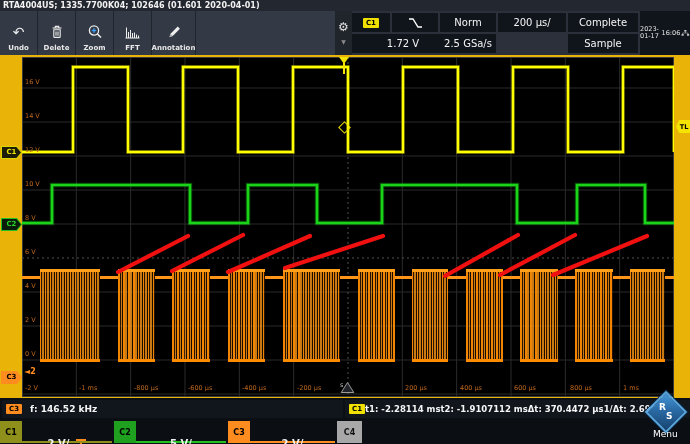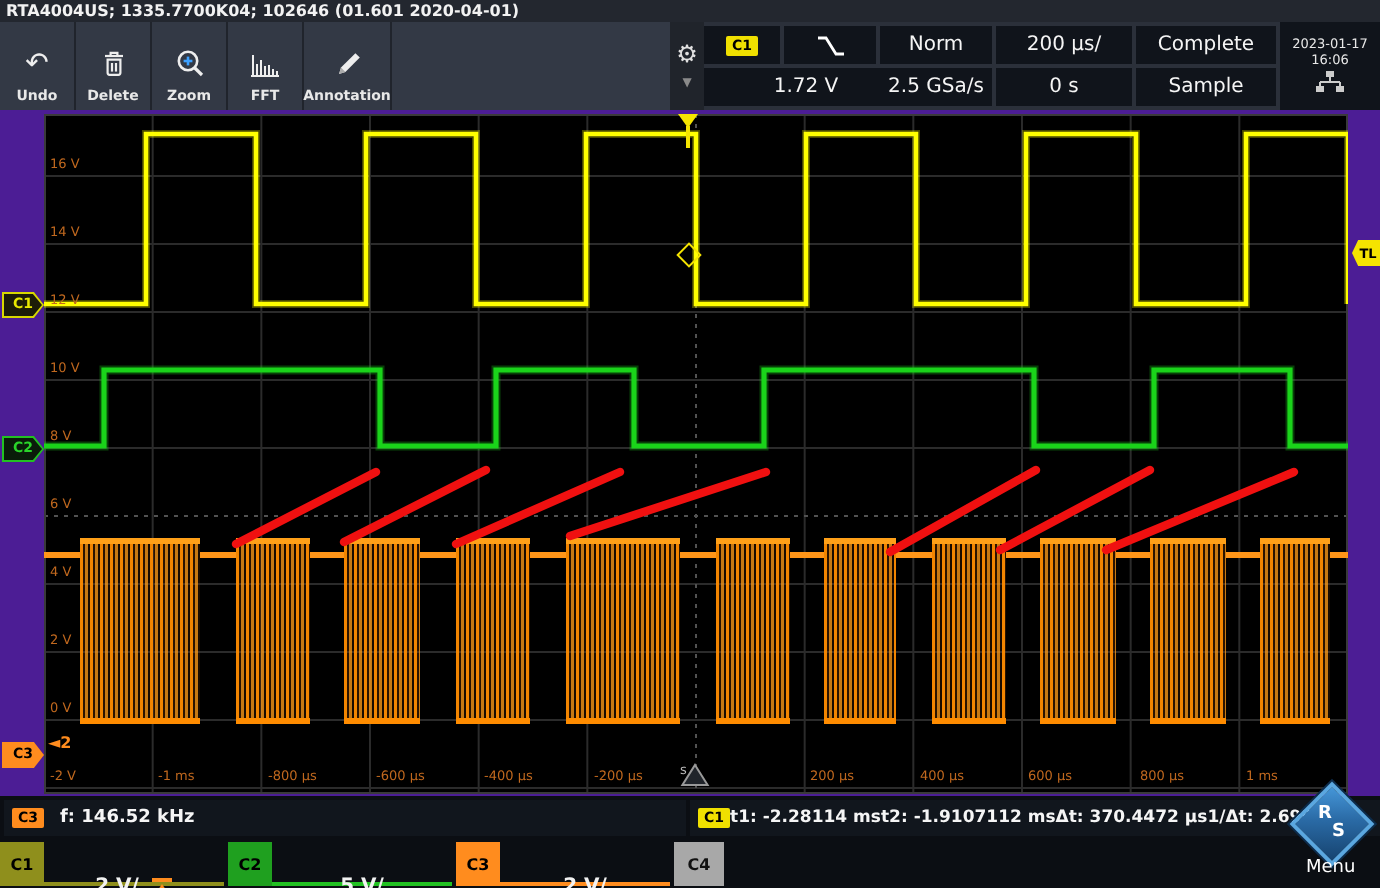--- a/index.html
+++ b/index.html
@@ -22,24 +22,24 @@
            display:flex;flex-direction:column;align-items:center;justify-content:center;}
   #gearcol .gear{font-size:12px;color:#e0e0e0;line-height:12px;}
   #gearcol .gdn{font-size:6px;color:#8a8a8a;margin-top:6px;line-height:6px;}
   .icell{position:absolute;background:#10141b;display:flex;align-items:center;justify-content:center;
          font-size:10px;color:#f5f5f5;box-sizing:border-box;}
   .r1{top:2px;height:19px;} .r2{top:23px;height:19px;}
   .chip{display:inline-block;font-size:7px;font-weight:bold;color:#000;padding:1px 3px;line-height:8px;border-radius:1px;}
   .chip-yellow{background:#f0e000;}
   .chip-orange{background:#ff8c1e;}
   #datecell{position:absolute;left:640px;top:0;width:50px;height:44px;background:#10141b;
-            display:flex;flex-direction:column;align-items:center;justify-content:center;gap:1px;}
+            display:flex;flex-direction:row;align-items:center;justify-content:center;gap:1px;}
   #datecell .dt{font-size:6.5px;color:#e8e8e8;line-height:7px;}
   
-  #screen{position:absolute;left:0;top:55px;width:690px;height:343px;background:#4c1d95;}
+  #screen{position:absolute;left:0;top:55px;width:690px;height:343px;background:#eab308;}
   #plot{position:absolute;left:22px;top:2px;width:652px;height:340px;background:#000;}
   #plot svg{position:absolute;left:0;top:0;}
   .burst{position:absolute;z-index:2;
      background:repeating-linear-gradient(90deg,
         rgba(255,140,0,0.95) 0px, rgba(255,140,0,0.95) 1.5px,
         rgba(140,65,0,0.30) 1.5px, rgba(140,65,0,0.30) 2.5px,
         rgba(255,155,25,0.78) 2.5px, rgba(255,155,25,0.78) 4px,
         rgba(110,50,0,0.22) 4px, rgba(110,50,0,0.22) 5px);}
   .burst-top{position:absolute;height:2.5px;background:#ffa018;z-index:2;}
   .burst-bot{position:absolute;height:3px;background:#ff8c00;z-index:2;}
@@ -183,23 +183,20 @@
       <span>200 µs/</span>
     </div>
     <div class="icell r1" style="left:568px;width:70px;">
       <span>Complete</span>
     </div>
     <div class="icell r2" style="left:352px;width:102px;">
       <span>1.72 V</span>
     </div>
     <div class="icell r2" style="left:440px;width:56px;">
       <span>2.5 GSa/s</span>
-    </div>
-    <div class="icell r2" style="left:498px;width:68px;">
-      <span>0 s</span>
     </div>
     <div class="icell r2" style="left:568px;width:70px;">
       <span>Sample</span>
     </div>
     <div id="datecell">
       <span class="dt">2023-01-17</span>
       <span class="dt">16:06</span>
       <svg width="16" height="12" viewBox="0 0 16 12">
         <rect x="6" y="0.5" width="4" height="3" fill="#ccc"></rect>
         <rect x="1" y="8" width="4" height="3" fill="#ccc"></rect>

